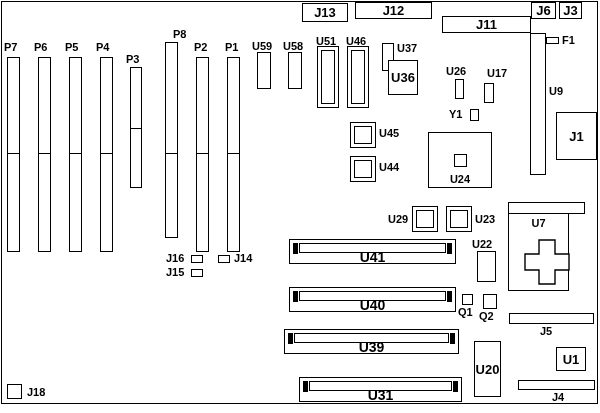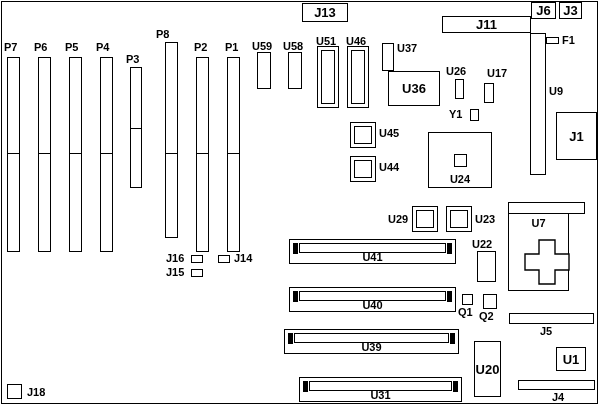--- a/index.html
+++ b/index.html
@@ -7,48 +7,51 @@
          font-family:"Liberation Sans","DejaVu Sans",sans-serif;overflow:hidden}
   .frame{position:absolute;left:1px;top:1px;width:595px;height:401px;border:1px solid #000}
   .box{position:absolute;box-sizing:border-box;border:1px solid #000;background:#fff}
   .lbl{position:absolute;font-size:11px;font-weight:bold;line-height:13px;white-space:nowrap}
   .cbox{display:flex;align-items:center;justify-content:center;font-size:13px;font-weight:bold}
   .inner{position:absolute;left:3px;right:3px;top:3px;bottom:3px;border:1px solid #000}
   .tick{position:absolute;left:0;right:0;height:1px;background:#000}
   .simm-bar{position:absolute;left:9px;right:9px;top:3px;height:8px;border:1px solid #000}
   .simm-end{position:absolute;top:3px;width:5px;height:11px;background:#000}
   .simm-end.l{left:3px}.simm-end.r{right:3px}
-  .simm-lbl{position:absolute;left:0;right:0;bottom:0;text-align:center;font-size:11px;font-weight:bold;line-height:12px}
+  .simm-lbl{position:absolute;left:0;right:0;bottom:0;text-align:center;font-size:14px;font-weight:bold;line-height:12px}
   .ctr{left:0;right:0;text-align:center}
 </style>
 </head>
 <body>
 
 <div class="board">
   <div class="frame"></div>
 
   <div class="box cbox" style="left:302px;top:3px;width:46px;height:19px">
       <span>J13</span>
+    </div>
+  <div class="box cbox" style="left:355px;top:2px;width:77px;height:17px">
+      <span>J12</span>
     </div>
   <div class="box cbox" style="left:442px;top:16px;width:89px;height:17px">
       <span>J11</span>
     </div>
   <div class="box cbox" style="left:531px;top:2px;width:25px;height:17px">
       <span>J6</span>
     </div>
   <div class="box cbox" style="left:559px;top:2px;width:23px;height:17px">
       <span>J3</span>
     </div>
 
   <span class="lbl" style="left:4px;top:41px">P7</span>
   <span class="lbl" style="left:34px;top:41px">P6</span>
   <span class="lbl" style="left:65px;top:41px">P5</span>
   <span class="lbl" style="left:96px;top:41px">P4</span>
   <span class="lbl" style="left:126px;top:53px">P3</span>
-  <span class="lbl" style="left:156px;top:28px">P8</span>
+  <span class="lbl" style="left:173px;top:28px">P8</span>
   <span class="lbl" style="left:194px;top:41px">P2</span>
   <span class="lbl" style="left:225px;top:41px">P1</span>
 
   <div class="box" style="left:7px;top:57px;width:13px;height:195px">
       <div class="tick" style="top:95px"></div>
     </div>
   <div class="box" style="left:38px;top:57px;width:13px;height:195px">
       <div class="tick" style="top:95px"></div>
     </div>
   <div class="box" style="left:69px;top:57px;width:13px;height:195px">
@@ -80,21 +83,21 @@
       <div class="inner"></div>
     </div>
   <span class="lbl" style="left:346px;top:35px">U46</span>
   <div class="box" style="left:347px;top:46px;width:22px;height:62px">
       <div class="inner"></div>
     </div>
 
   <div class="box" style="left:382px;top:43px;width:12px;height:28px"></div>
   <span class="lbl" style="left:397px;top:42px">U37</span>
 
-  <div class="box cbox" style="left:388px;top:71px;width:52px;height:35px">
+  <div class="box cbox" style="left:388px;top:60px;width:30px;height:35px">
       <span>U36</span>
     </div>
 
   <span class="lbl" style="left:446px;top:65px">U26</span>
   <div class="box" style="left:455px;top:79px;width:9px;height:20px"></div>
   <span class="lbl" style="left:487px;top:67px">U17</span>
   <div class="box" style="left:484px;top:83px;width:10px;height:20px"></div>
 
   <span class="lbl" style="left:449px;top:108px">Y1</span>
   <div class="box" style="left:470px;top:109px;width:9px;height:12px"></div>

